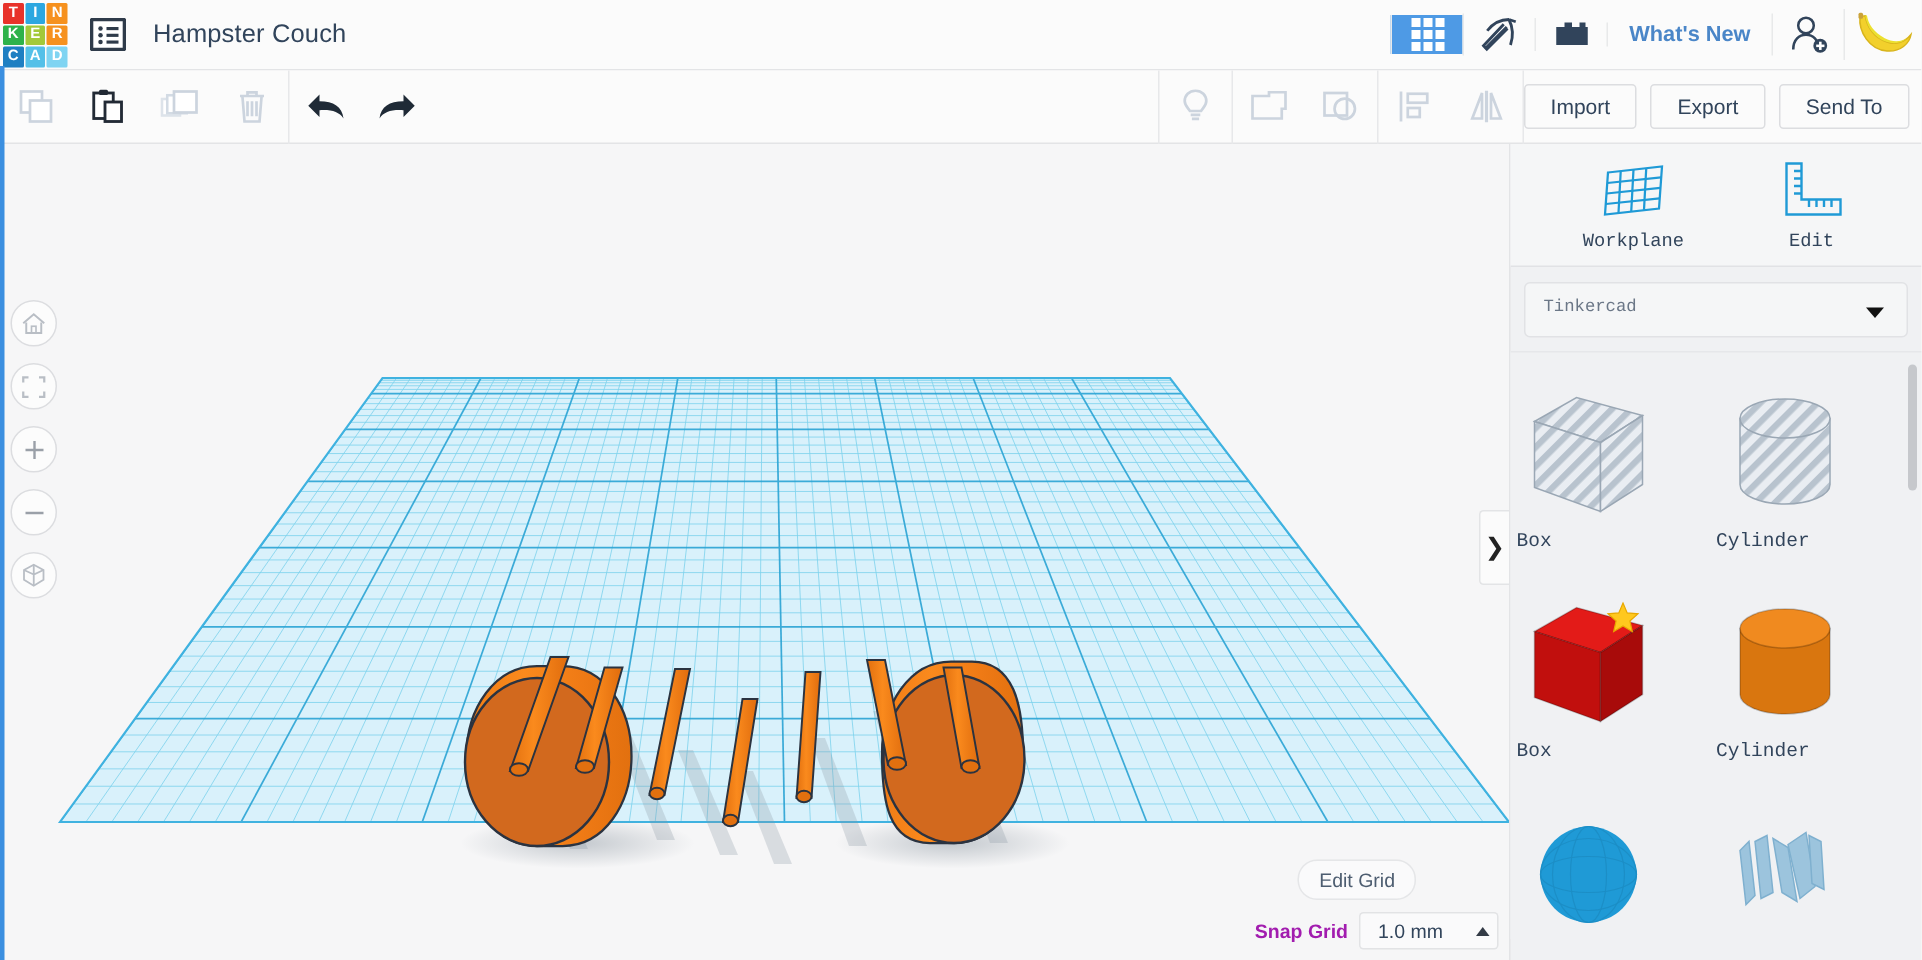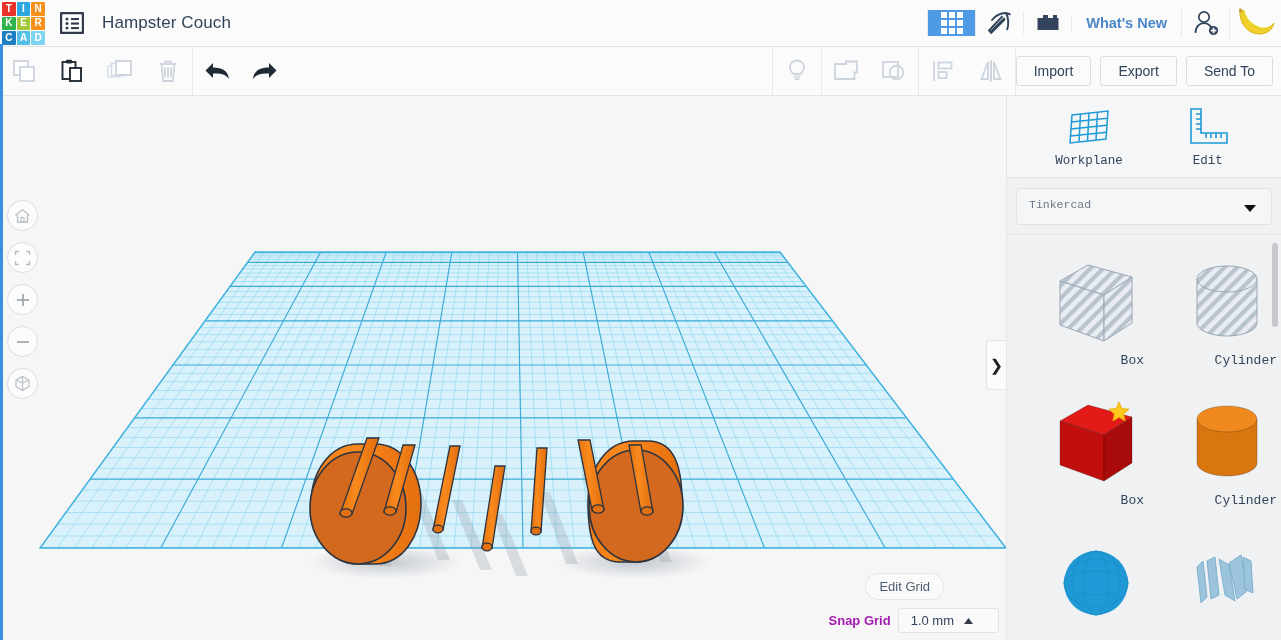--- a/index.html
+++ b/index.html
@@ -110,22 +110,22 @@
     padding: 5px 13px; border-radius: 13px;
     background: rgba(250,250,251,.82); border: 1px solid rgba(220,221,224,.7);
     font-size: 13px; color: #4d5d70; cursor: pointer;
   }
   .snap-row {
     position: absolute; right: 7px; bottom: 7px;
     display: flex; align-items: center; gap: 7px;
   }
   .snap-label { font-size: 13px; color: #a21caf; font-weight: bold; }
   .snap-select {
-    display: flex; align-items: center; gap: 9px;
-    padding: 4px 24px 4px 12px; border-radius: 3px;
+    display: flex; align-items: center; gap: 21px;
+    padding: 4px 4px 4px 12px; border-radius: 3px;
     background: rgba(250,250,251,.86); border: 1px solid rgba(220,221,224,.8);
     font-size: 13px; color: #31445b; cursor: pointer;
   }
 
   .collapse-handle {
     position: absolute; right: 0; top: 244px; width: 20px; height: 50px;
     background: #fbfbfb; border: 1px solid #e3e4e6; border-right: none;
     border-radius: 3px 0 0 3px;
     display: flex; align-items: center; justify-content: center;
     font-size: 16px; color: #222; cursor: pointer; z-index: 40;
@@ -159,21 +159,21 @@
     position: relative;
     margin: 0 0 0 0; height: 392px; overflow: hidden;
     background: #f0f1f3; border-top: 1px solid #e6e7ea;
   }
   .shape-grid {
     display: grid; grid-template-columns: 1fr 1fr;
     padding: 8px 4px 0 4px;
   }
   .shape-cell {
     height: 140px; display: flex; flex-direction: column;
-    align-items: flex-end; justify-content: flex-start; padding-top: 12px;
+    align-items: flex-start; justify-content: flex-start; padding-top: 12px;
     cursor: pointer; position: relative;
   }
   .shape-art { height: 96px; display: flex; align-items: center; justify-content: center; position: relative; }
   .shape-label { font-size: 13px; color: #31445b; margin-top: 2px; }
   .shape-star { position: absolute; right: 14px; top: 6px; }
   .rp-scrollbar {
     position: absolute; right: 3px; top: 8px; width: 6px; height: 84px;
     background: #c6c8cc; border-radius: 3px; cursor: pointer;
   }
 </style>

